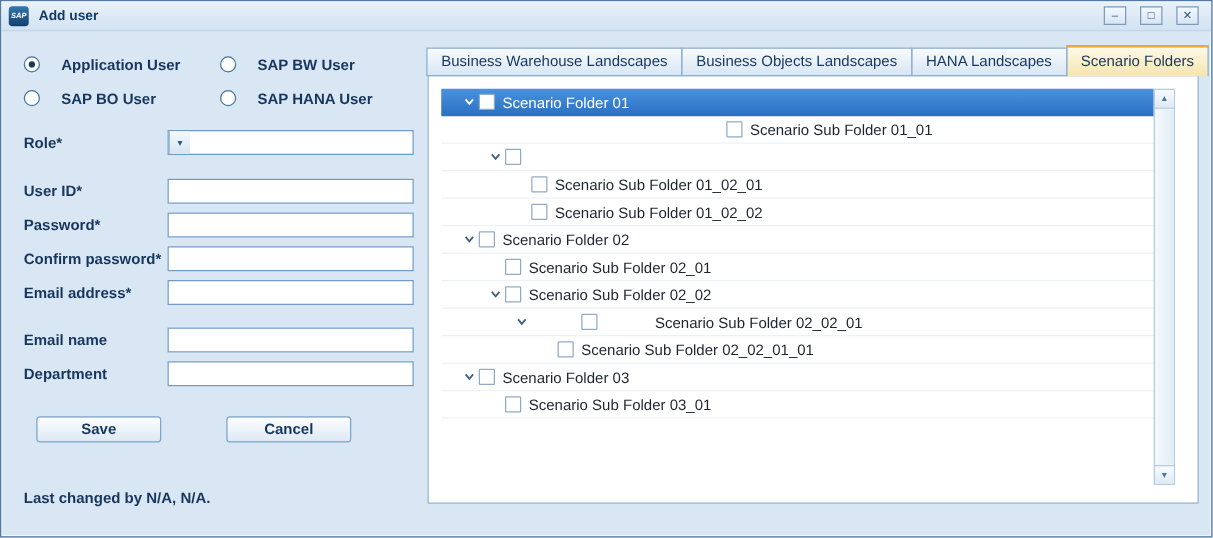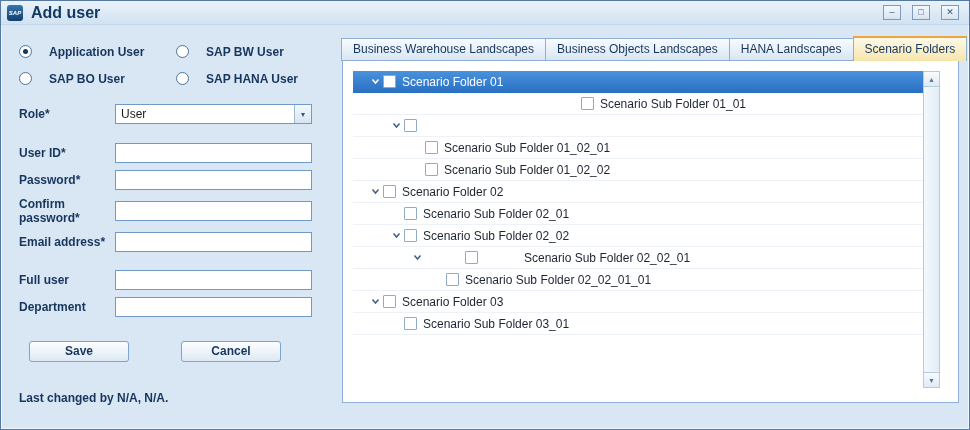--- a/index.html
+++ b/index.html
@@ -3,34 +3,34 @@
 <meta charset="utf-8">
 <style>
   *{box-sizing:border-box;margin:0;padding:0;}
   html,body{width:970px;height:430px;}
   body{font-family:"Liberation Sans",sans-serif;background:#aebfd2;}
   .window{position:relative;width:970px;height:430px;background:#d9e6f4;border:1px solid #54789f;box-shadow:inset 0 0 0 1px #eef5fb;overflow:hidden;}
 
   
   .titlebar{height:24px;display:flex;align-items:center;padding:0 6px;background:linear-gradient(#e9f2fa,#d2e2f1);border-bottom:1px solid #c3d6ea;}
   .app-icon{width:16px;height:16px;border-radius:3px;background:linear-gradient(#3377ad,#123f6e);color:#fff;font-size:6px;font-weight:bold;font-style:italic;display:flex;align-items:center;justify-content:center;margin-right:8px;flex:none;}
-  .title{font-size:16px;font-weight:bold;color:#123a63;flex:1;}
+  .title{font-size:11px;font-weight:bold;color:#123a63;flex:1;}
   .winbtns{display:flex;gap:11px;margin-right:4px;}
   .winbtn{width:18px;height:15px;border:1px solid #7d9cbd;background:linear-gradient(#f2f8fd,#d8e5f1);color:#33587e;font-size:9px;line-height:13px;text-align:center;cursor:default;}
 
   
   .left{position:absolute;top:24px;left:0;width:340px;bottom:0;padding:20px 0 0 18px;}
   .radio-grid{display:grid;grid-template-columns:157px auto;row-gap:13px;}
   .radio-item{display:flex;align-items:flex-start;gap:17px;}
   .radio{width:13px;height:13px;border-radius:50%;border:1px solid #49759e;background:#fff;position:relative;flex:none;}
   .radio.on::after{content:"";position:absolute;left:3px;top:3px;width:5px;height:5px;border-radius:50%;background:#143a5e;}
   .rlbl{font-size:12px;font-weight:600;color:#17365d;}
   .role-row{margin-top:18px;}
   .frow{display:flex;align-items:center;margin-bottom:7px;}
-  .frow label{width:96px;font-size:12px;font-weight:600;color:#17365d;flex:none;}
+  .frow label{width:115px;font-size:12px;font-weight:600;color:#17365d;flex:none;}
   .txt{width:197px;height:20px;border:1px solid #6f9bc6;background:#fff;font:12px "Liberation Sans",sans-serif;padding:0 4px;outline:none;}
   .combo{width:197px;height:20px;border:1px solid #6f9bc6;background:#fff;display:flex;align-items:stretch;}
   .combo-value{flex:1;font-size:12px;color:#1c1c1c;padding-left:5px;display:flex;align-items:center;}
   .combo-btn{width:17px;border-left:1px solid #9db9d6;background:linear-gradient(#f3f9fd,#d7e5f2);font-size:8px;color:#2d5a85;display:flex;align-items:center;justify-content:center;}
   #fields{margin-top:19px;}
   .group-gap{margin-top:18px;}
   .btn-row{margin-top:24px;display:flex;}
   .btn{width:100px;height:21px;border:1px solid #7da4cc;border-radius:3px;background:linear-gradient(#fdfeff,#dde9f4);font:600 12px "Liberation Sans",sans-serif;color:#17365d;text-align:center;line-height:19px;cursor:default;}
   .btn.save{margin-left:10px;}
   .btn.cancel{margin-left:52px;}
@@ -91,21 +91,20 @@
         </div>
         <div class="radio-item">
           <span class="radio"></span>
           <span class="rlbl">SAP HANA User</span>
         </div>
       </div>
 
     <div class="frow role-row">
       <label>Role*</label>
       <div class="combo">
-        <span class="combo-value">User</span>
         <span class="combo-btn">▾</span>
       </div>
     </div>
 
     <div id="fields">
       <div class="frow">
         <label>User ID*</label>
         <input class="txt" type="text" value="" style="">
       </div>
       <div class="frow">
@@ -114,21 +113,21 @@
       </div>
       <div class="frow">
         <label>Confirm password*</label>
         <input class="txt" type="password" value="" style="">
       </div>
       <div class="frow">
         <label>Email address*</label>
         <input class="txt" type="text" value="" style="">
       </div>
       <div class="frow group-gap">
-        <label>Full user</label>
+        <label>Email name</label>
         <input class="txt" type="text" value="" style="">
       </div>
       <div class="frow">
         <label>Department</label>
         <input class="txt" type="text" value="" style="">
       </div>
     </div>
 
     <div class="btn-row">
       <button class="btn save">Save</button>

